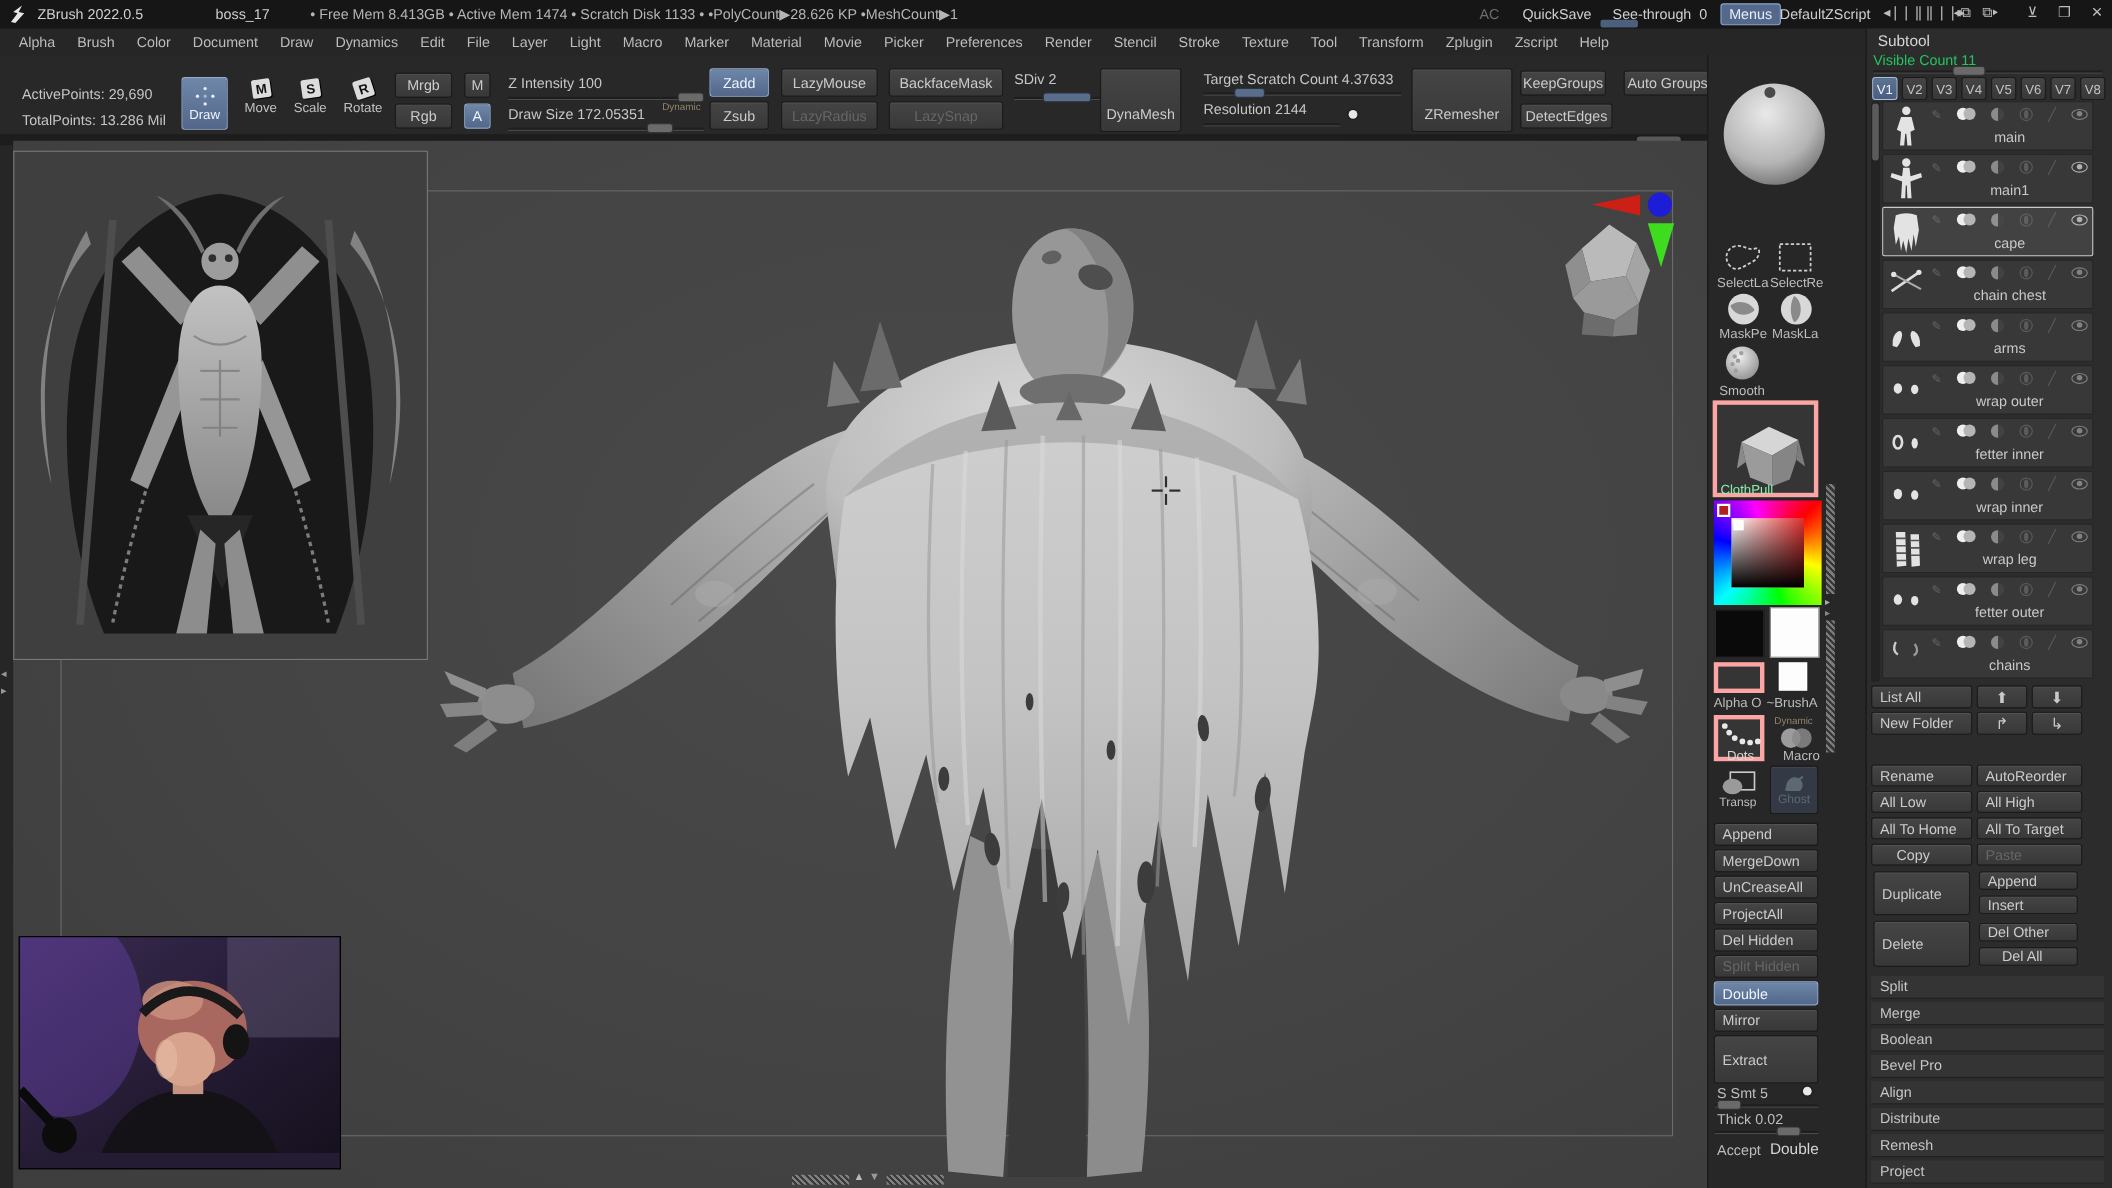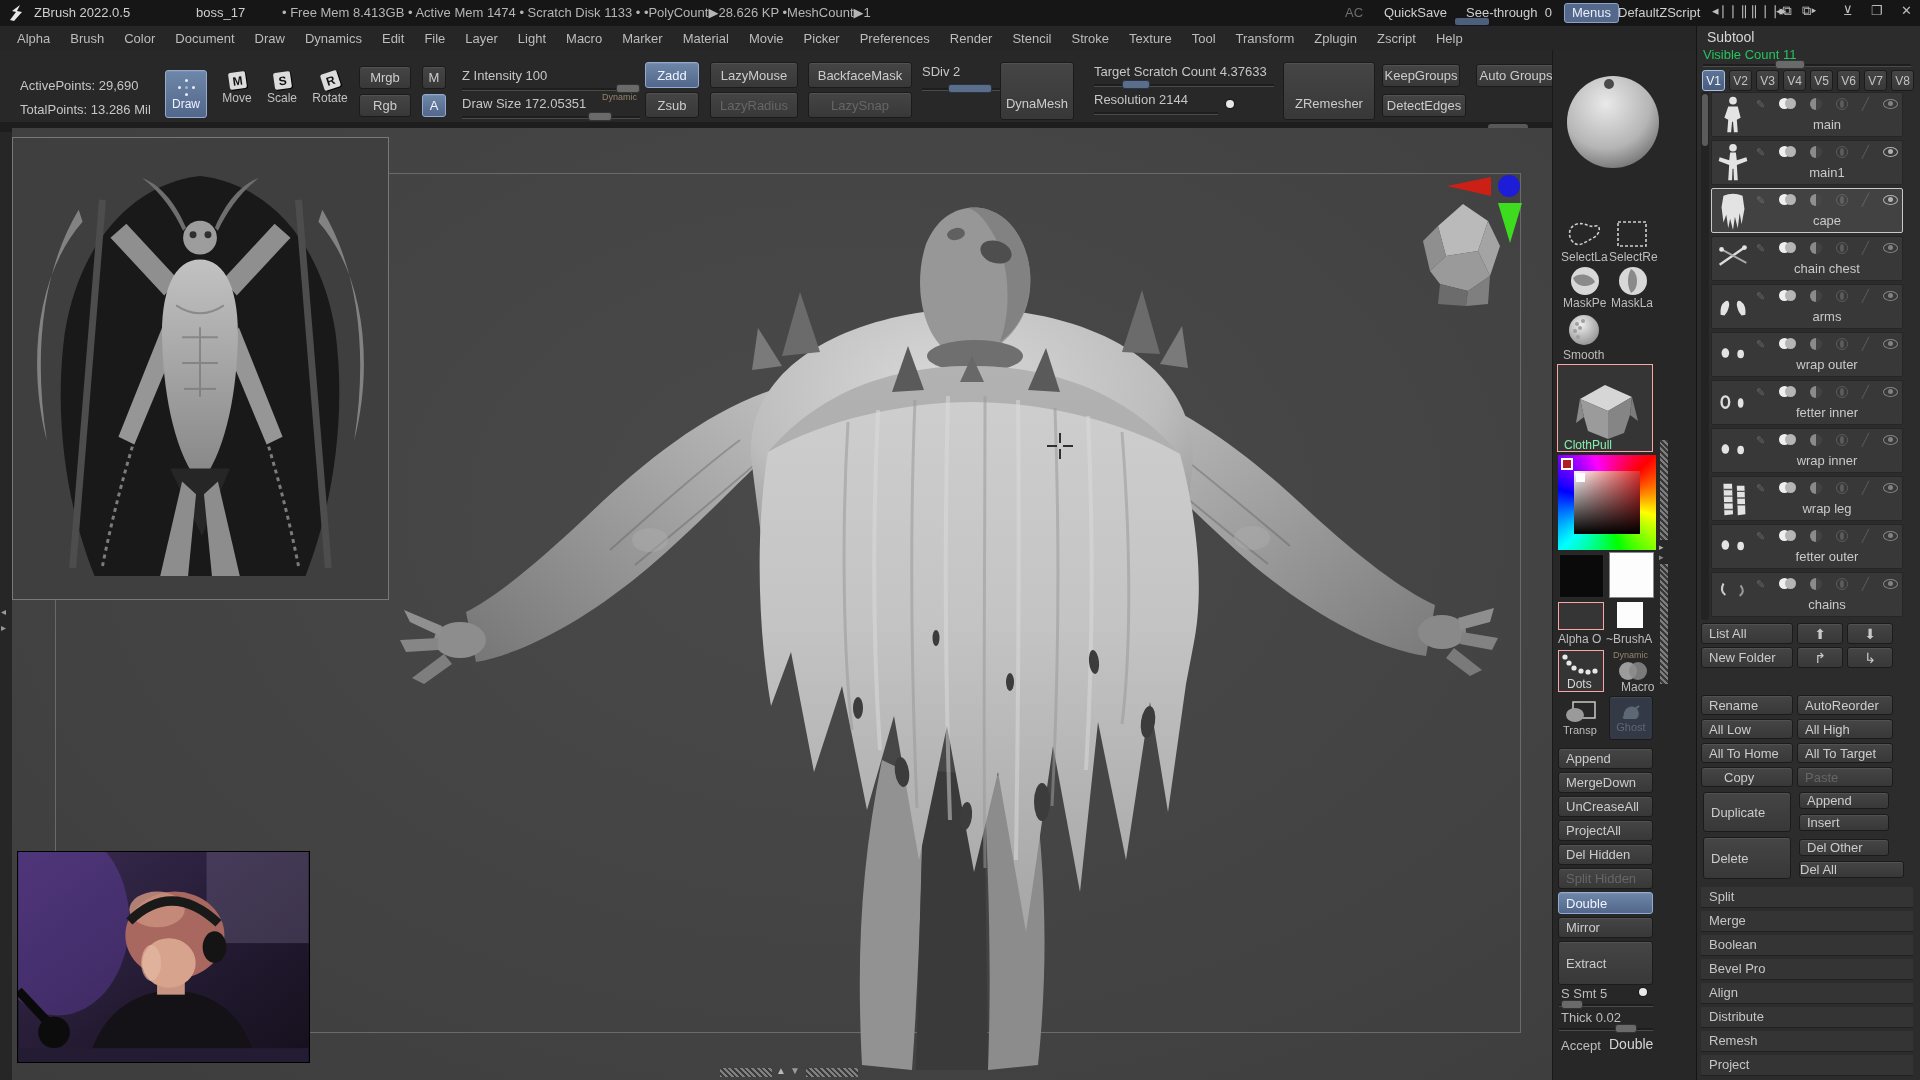--- a/index.html
+++ b/index.html
@@ -43,21 +43,21 @@
             background:radial-gradient(ellipse at 55% 40%, #4a4a4a 0%, #434343 60%, #3d3d3d 100%); }
   .doc-frame { position:absolute; left:43px; top:45px; width:1466px; height:860px; border:1px solid #6a6a6a; }
   .thumb-box { position:absolute; left:0px; top:9px; width:377px; height:463px; background:#3f3f3f; border:1px solid #787878; }
   .webcam { position:absolute; left:5px; top:723px; width:293px; height:212px; background:#17121f; border:1px solid #000; }
   .hscroll { position:absolute; top:940px; height:9px; background-image:repeating-linear-gradient(45deg,#808080 0 2px,#3a3a3a 2px 4px); }
   .cursor-cross { position:absolute; left:1035px; top:305px; width:26px; height:26px; }
   .cursor-cross i { position:absolute; background:#2f2f2f; }
   
   .palette { position:absolute; left:1552px; top:50px; width:144px; height:1030px; background:#272727; border-left:1px solid #191919; }
   .pal-lab { position:absolute; font-size:12px; color:#bdbdbd; white-space:nowrap; }
-  .pal-thumb { position:absolute; background:#353535; border:1px solid #fca5a5; }
+  .pal-thumb { position:absolute; background:#353535; border:4px solid #fca5a5; }
   .vchecker { position:absolute; width:8px; background-image:repeating-linear-gradient(45deg,#7d7d7d 0 2px,#383838 2px 4px); }
   
   .subtool { position:absolute; left:1696px; top:26px; width:224px; height:1054px; background:#2c2c2c; border-left:1px solid #141414; }
   .st-title { position:absolute; left:10px; top:3px; font-size:14px; color:#d6d6d6; }
   .vtab { position:absolute; top:44px; width:23px; height:21px; background:linear-gradient(#454545,#383838); border:1px solid #1b1b1b;
           border-radius:3px; color:#c2c2c2; font-size:12px; display:flex; align-items:center; justify-content:center; }
   .vtab.on { background:linear-gradient(#5d7494,#4a5d7e); border-color:#a8c0e4; color:#eef3ff;text-align:right; }
   .stlist { position:absolute; left:14px; top:66px; width:196px; height:528px; overflow:hidden; }
   .stscroll { position:absolute; left:4px; top:66px; width:8px; height:528px; background:#232323; border-radius:3px; }
   .stscroll i { position:absolute; left:1px; top:2px; width:6px; height:52px; background:#5b5b5b; border-radius:3px; }
@@ -805,21 +805,21 @@
     <div class="zb" style="left:4px;top:717px;width:92px;height:20px;justify-content:flex-start;padding-left:7px">All To Home</div>
     <div class="zb" style="left:100px;top:717px;width:96px;height:20px;justify-content:flex-start;padding-left:7px">All To Target</div>
     <div class="zb" style="left:4px;top:741px;width:92px;height:20px;justify-content:flex-start;padding-left:22px">Copy</div>
     <div class="zb dim" style="left:100px;top:741px;width:96px;height:20px;justify-content:flex-start;padding-left:7px">Paste</div>
 
     <div class="zb" style="left:6px;top:766px;width:88px;height:40px;justify-content:flex-start;padding-left:7px">Duplicate</div>
     <div class="zb" style="left:102px;top:766px;width:90px;height:17px;justify-content:flex-start;padding-left:7px">Append</div>
     <div class="zb" style="left:102px;top:788px;width:90px;height:17px;justify-content:flex-start;padding-left:7px">Insert</div>
     <div class="zb" style="left:6px;top:811px;width:88px;height:42px;justify-content:flex-start;padding-left:7px">Delete</div>
     <div class="zb" style="left:102px;top:813px;width:90px;height:17px;justify-content:flex-start;padding-left:7px">Del Other</div>
-    <div class="zb" style="left:102px;top:835px;width:105px;height:17px;justify-content:flex-start;padding-left:0">Del All</div>
+    <div class="zb" style="left:102px;top:835px;width:90px;height:17px;justify-content:flex-start;padding-left:20px">Del All</div>
 
     <div>
         <div class="st-section" style="top:861px">Split</div>
         <div class="st-section" style="top:885px">Merge</div>
         <div class="st-section" style="top:909px">Boolean</div>
         <div class="st-section" style="top:933px">Bevel Pro</div>
         <div class="st-section" style="top:957px">Align</div>
         <div class="st-section" style="top:981px">Distribute</div>
         <div class="st-section" style="top:1005px">Remesh</div>
         <div class="st-section" style="top:1029px">Project</div>

